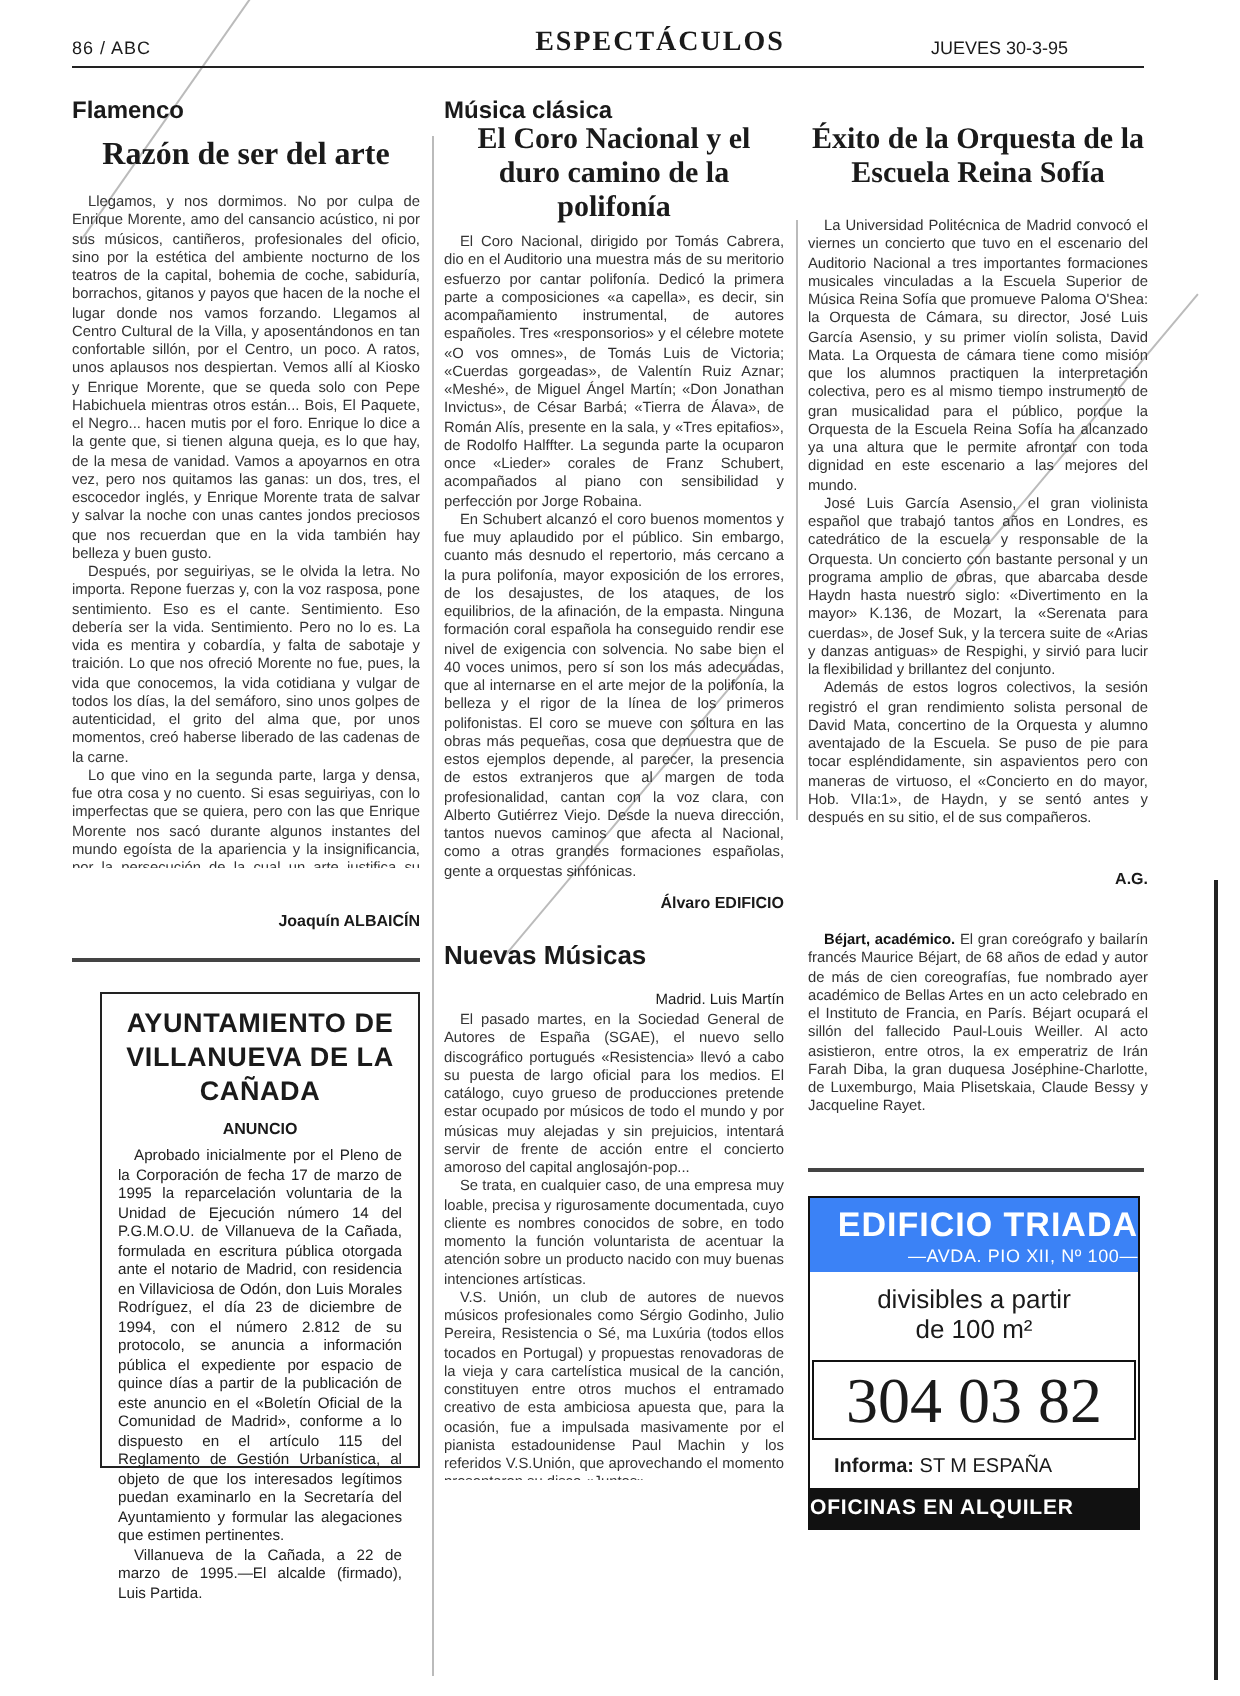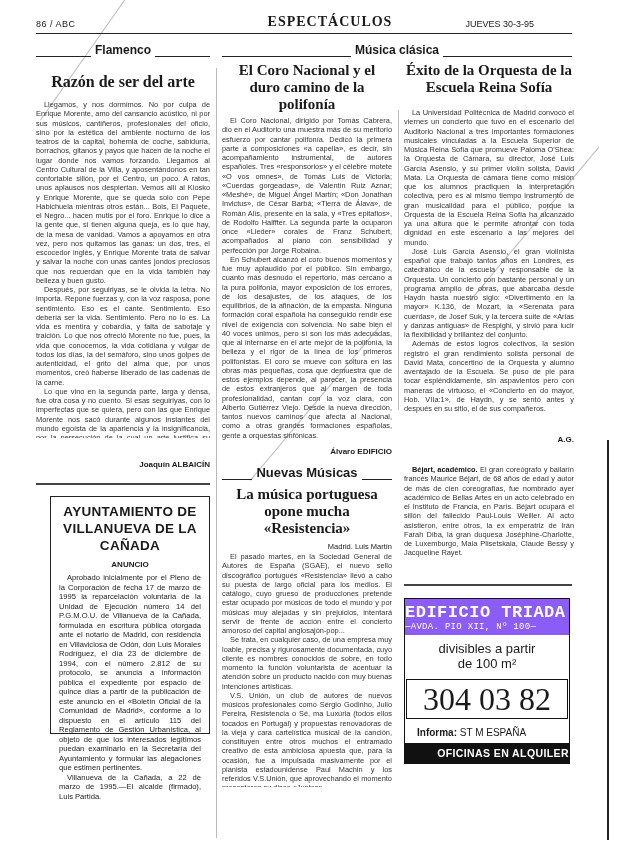--- a/index.html
+++ b/index.html
@@ -4,38 +4,38 @@
 <style>
   html, body { margin:0; padding:0; background:#fff; }
   body { width:620px; height:848px; position:relative; overflow:hidden; color:#1a1a1a;
          font-family:"Liberation Sans", sans-serif; }
   .abs { position:absolute; }
   .hdr-left { left:36px; top:19px; font-size:9px; letter-spacing:0.5px; }
   .hdr-center { left:0; width:620px; top:14px; text-align:center; font-family:"Liberation Serif", serif;
                 font-weight:bold; font-size:14px; letter-spacing:1px;padding-left:20px; }
   .hdr-right { right:86px; top:19px; font-size:9px; }
   .hdr-rule { left:36px; width:536px; top:33px; border-top:1px solid #222; }
-  .section { font-weight:bold; font-size:12px; display:flex; align-items:flex-end; gap:4px; }
+  .section { font-weight:bold; font-size:12px; display:flex; align-items:flex-start; gap:4px;flex-direction:column; }
   .section .line { flex:1; border-top:1px solid #222; }
   .headline { font-family:"Liberation Serif", serif; font-weight:bold; text-align:center; font-size:15px; line-height:17px; }
   .body { font-size:7.4px; line-height:9.25px; text-align:justify; color:#333; }
   .body p { margin:0; text-indent:8px; }
   .sig { font-size:8px; font-weight:bold; text-align:right; }
   .vrule { border-left:1px solid #333; }
   .box { border:1.5px solid #222; }
   .ad-title { font-family:"Liberation Sans", sans-serif; font-weight:bold; text-align:center; }
   .triada { background:#fff; border:1.5px solid #111; }
-  .triada .top { background:#8b5cf6; color:#fff; text-align:left; padding:4px 0 3px;font-family:Liberation Mono, monospace; }
+  .triada .top { background:#3b82f6; color:#fff; text-align:right; padding:4px 0 3px; }
   .triada .top .t1 { font-weight:bold; font-size:17px; letter-spacing:0.5px; }
   .triada .top .t2 { font-size:9px; letter-spacing:0.3px; }
   .triada .mid { text-align:center; font-size:13px; line-height:15px; padding:6px 4px 4px; }
   .triada .phone { margin:4px 1px; border:1.5px solid #111; text-align:center; font-family:"Liberation Serif", serif;
                    font-size:32px; line-height:38px; }
   .triada .info { font-size:10px; line-height:12px; padding:4px 12px; }
-  .triada .foot { background:#111; color:#fff; text-align:right; font-weight:bold; font-size:10.5px; padding:4px 0; letter-spacing:0.4px; }
+  .triada .foot { background:#111; color:#fff; text-align:left; font-weight:bold; font-size:10.5px; padding:4px 0; letter-spacing:0.4px; }
   .dashline { border-top:2px solid #444; }
   .wm { position:absolute; border-top:1px solid #bbb; transform-origin:left top; }
 </style>
 </head>
 <body>
 
 <div class="wm" style="left:40px;top:120px;width:220px;transform:rotate(-55deg);"></div>
 <div class="wm" style="left:250px;top:480px;width:200px;transform:rotate(-50deg);"></div>
 <div class="wm" style="left:470px;top:300px;width:200px;transform:rotate(-50deg);"></div>
 
@@ -43,21 +43,21 @@
 <div class="abs hdr-center">ESPECTÁCULOS</div>
 <div class="abs hdr-right">JUEVES 30-3-95</div>
 <div class="abs hdr-rule"></div>
 
 <div class="abs" style="left:36px;top:43px;width:174px;">
   <div class="section">
     <span class="line"></span>
       <span>Flamenco</span>
       <span class="line"></span>
   </div>
-  <div class="headline" style="margin-top:16px;font-size:16px;">Razón de ser del arte</div>
+  <div class="headline" style="margin-top:2px;font-size:16px;">Razón de ser del arte</div>
   <div class="body" style="margin-top:10px;height:338px;overflow:hidden;">
     <p>Llegamos, y nos dormimos. No por culpa de Enrique Morente, amo del cansancio acústico, ni por sus músicos, cantiñeros, profesionales del oficio, sino por la estética del ambiente nocturno de los teatros de la capital, bohemia de coche, sabiduría, borrachos, gitanos y payos que hacen de la noche el lugar donde nos vamos forzando. Llegamos al Centro Cultural de la Villa, y aposentándonos en tan confortable sillón, por el Centro, un poco. A ratos, unos aplausos nos despiertan. Vemos allí al Kiosko y Enrique Morente, que se queda solo con Pepe Habichuela mientras otros están... Bois, El Paquete, el Negro... hacen mutis por el foro. Enrique lo dice a la gente que, si tienen alguna queja, es lo que hay, de la mesa de vanidad. Vamos a apoyarnos en otra vez, pero nos quitamos las ganas: un dos, tres, el escocedor inglés, y Enrique Morente trata de salvar y salvar la noche con unas cantes jondos preciosos que nos recuerdan que en la vida también hay belleza y buen gusto.</p>
     <p>Después, por seguiriyas, se le olvida la letra. No importa. Repone fuerzas y, con la voz rasposa, pone sentimiento. Eso es el cante. Sentimiento. Eso debería ser la vida. Sentimiento. Pero no lo es. La vida es mentira y cobardía, y falta de sabotaje y traición. Lo que nos ofreció Morente no fue, pues, la vida que conocemos, la vida cotidiana y vulgar de todos los días, la del semáforo, sino unos golpes de autenticidad, el grito del alma que, por unos momentos, creó haberse liberado de las cadenas de la carne.</p>
     <p>Lo que vino en la segunda parte, larga y densa, fue otra cosa y no cuento. Si esas seguiriyas, con lo imperfectas que se quiera, pero con las que Enrique Morente nos sacó durante algunos instantes del mundo egoísta de la apariencia y la insignificancia, por la persecución de la cual un arte justifica su razón de ser y único logro que convierte a un hombre en artista.</p>
   </div>
   <div class="sig" style="margin-top:22px;">Joaquín ALBAICÍN</div>
   <div class="dashline" style="margin-top:14px;"></div>
 </div>
 
 <div class="abs box" style="left:50px;top:496px;width:160px;height:238px;padding:6px 8px;box-sizing:border-box;">
@@ -88,21 +88,20 @@
   </div>
   <div class="sig" style="margin-top:4px;">Álvaro EDIFICIO</div>
 </div>
 
 <div class="abs" style="left:222px;top:465px;width:170px;">
   <div class="section" style="font-size:13px;">
     <span class="line"></span>
       <span>Nuevas Músicas</span>
       <span class="line"></span>
   </div>
-  <div class="headline" style="margin-top:6px;">La música portuguesa opone mucha «Resistencia»</div>
   <div class="sig" style="margin-top:5px;font-weight:normal;font-size:7.5px;">Madrid. Luis Martín</div>
   <div class="body" style="margin-top:1px;height:235px;overflow:hidden;">
     <p>El pasado martes, en la Sociedad General de Autores de España (SGAE), el nuevo sello discográfico portugués «Resistencia» llevó a cabo su puesta de largo oficial para los medios. El catálogo, cuyo grueso de producciones pretende estar ocupado por músicos de todo el mundo y por músicas muy alejadas y sin prejuicios, intentará servir de frente de acción entre el concierto amoroso del capital anglosajón-pop...</p>
     <p>Se trata, en cualquier caso, de una empresa muy loable, precisa y rigurosamente documentada, cuyo cliente es nombres conocidos de sobre, en todo momento la función voluntarista de acentuar la atención sobre un producto nacido con muy buenas intenciones artísticas.</p>
     <p>V.S. Unión, un club de autores de nuevos músicos profesionales como Sérgio Godinho, Julio Pereira, Resistencia o Sé, ma Luxúria (todos ellos tocados en Portugal) y propuestas renovadoras de la vieja y cara cartelística musical de la canción, constituyen entre otros muchos el entramado creativo de esta ambiciosa apuesta que, para la ocasión, fue a impulsada masivamente por el pianista estadounidense Paul Machin y los referidos V.S.Unión, que aprovechando el momento presentaron su disco «Juntos».</p>
   </div>
 </div>
 
 <div class="abs vrule" style="left:398px;top:110px;height:300px;border-color:#bbb;"></div>
 

